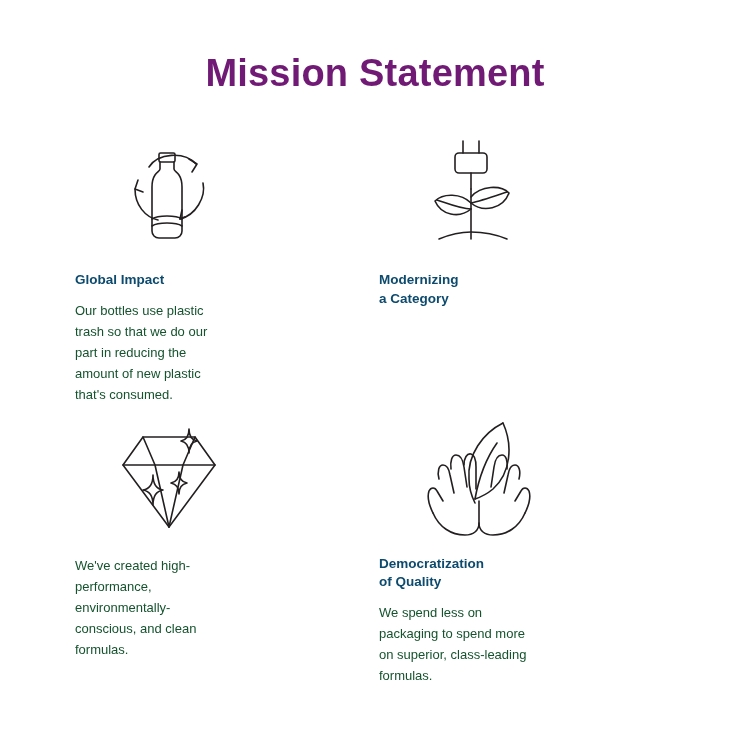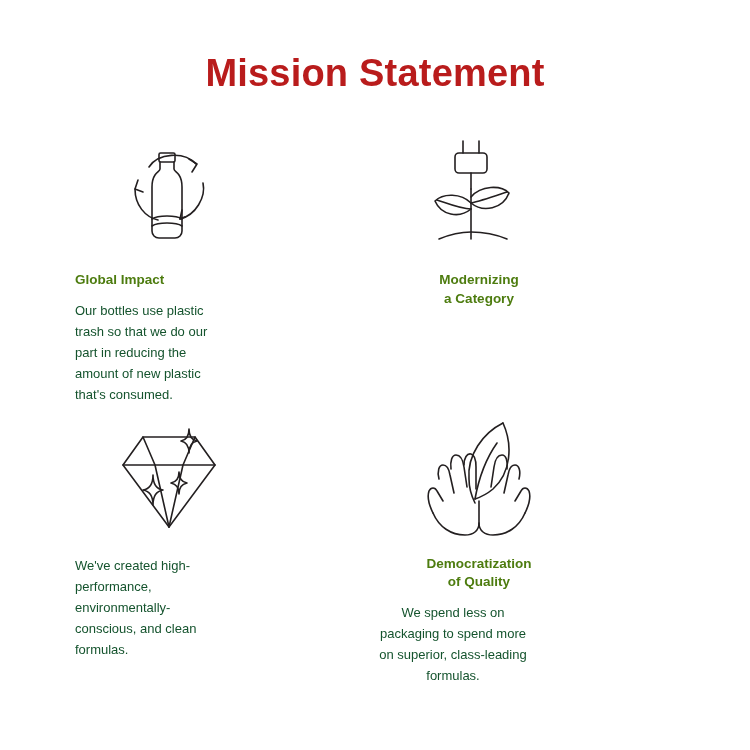--- a/index.html
+++ b/index.html
@@ -18,21 +18,21 @@
     position: relative;
     width: 750px;
     height: 750px;
     box-sizing: border-box;
   }
   .page-title {
     text-align: center;
     font-size: 38px;
     font-weight: 700;
     letter-spacing: 0.2px;
-    color: #b91c1c;
+    color: #701a75;
     margin: 0;
     padding-top: 52px;
   }
   .grid {
     position: relative;
     margin: 0 auto;
     width: 600px;
     padding-top: 26px;
     display: grid;
     grid-template-columns: 1fr 1fr;
@@ -57,39 +57,39 @@
   .icon-wrap.right {
     padding-left: 42px;
   }
   .icon-wrap svg {
     display: block;
   }
   .card-title {
     font-size: 13.5px;
     font-weight: 700;
     line-height: 1.38;
-    color: #4d7c0f;
+    color: #0c4a6e;
     margin: 0 0 10px 0;
     max-width: 200px;
     white-space: pre-line;
   }
   .card-body {
     font-size: 13px;
     line-height: 1.62;
     color: #14532d;
     margin: 0;
     max-width: 148px;
     white-space: pre-line;
   }
 
   .text-block { padding-left: 0px; }
 
   
   .c-left .text-block { margin-left: 0px; }
-  .c-right .text-block { margin-left: 4px; text-align: center; }
+  .c-right .text-block { margin-left: 4px; }
 </style>
 </head>
 <body>
 
 <div class="page">
 
   <h1 class="page-title">Mission Statement</h1>
 
   <div class="grid">
 

